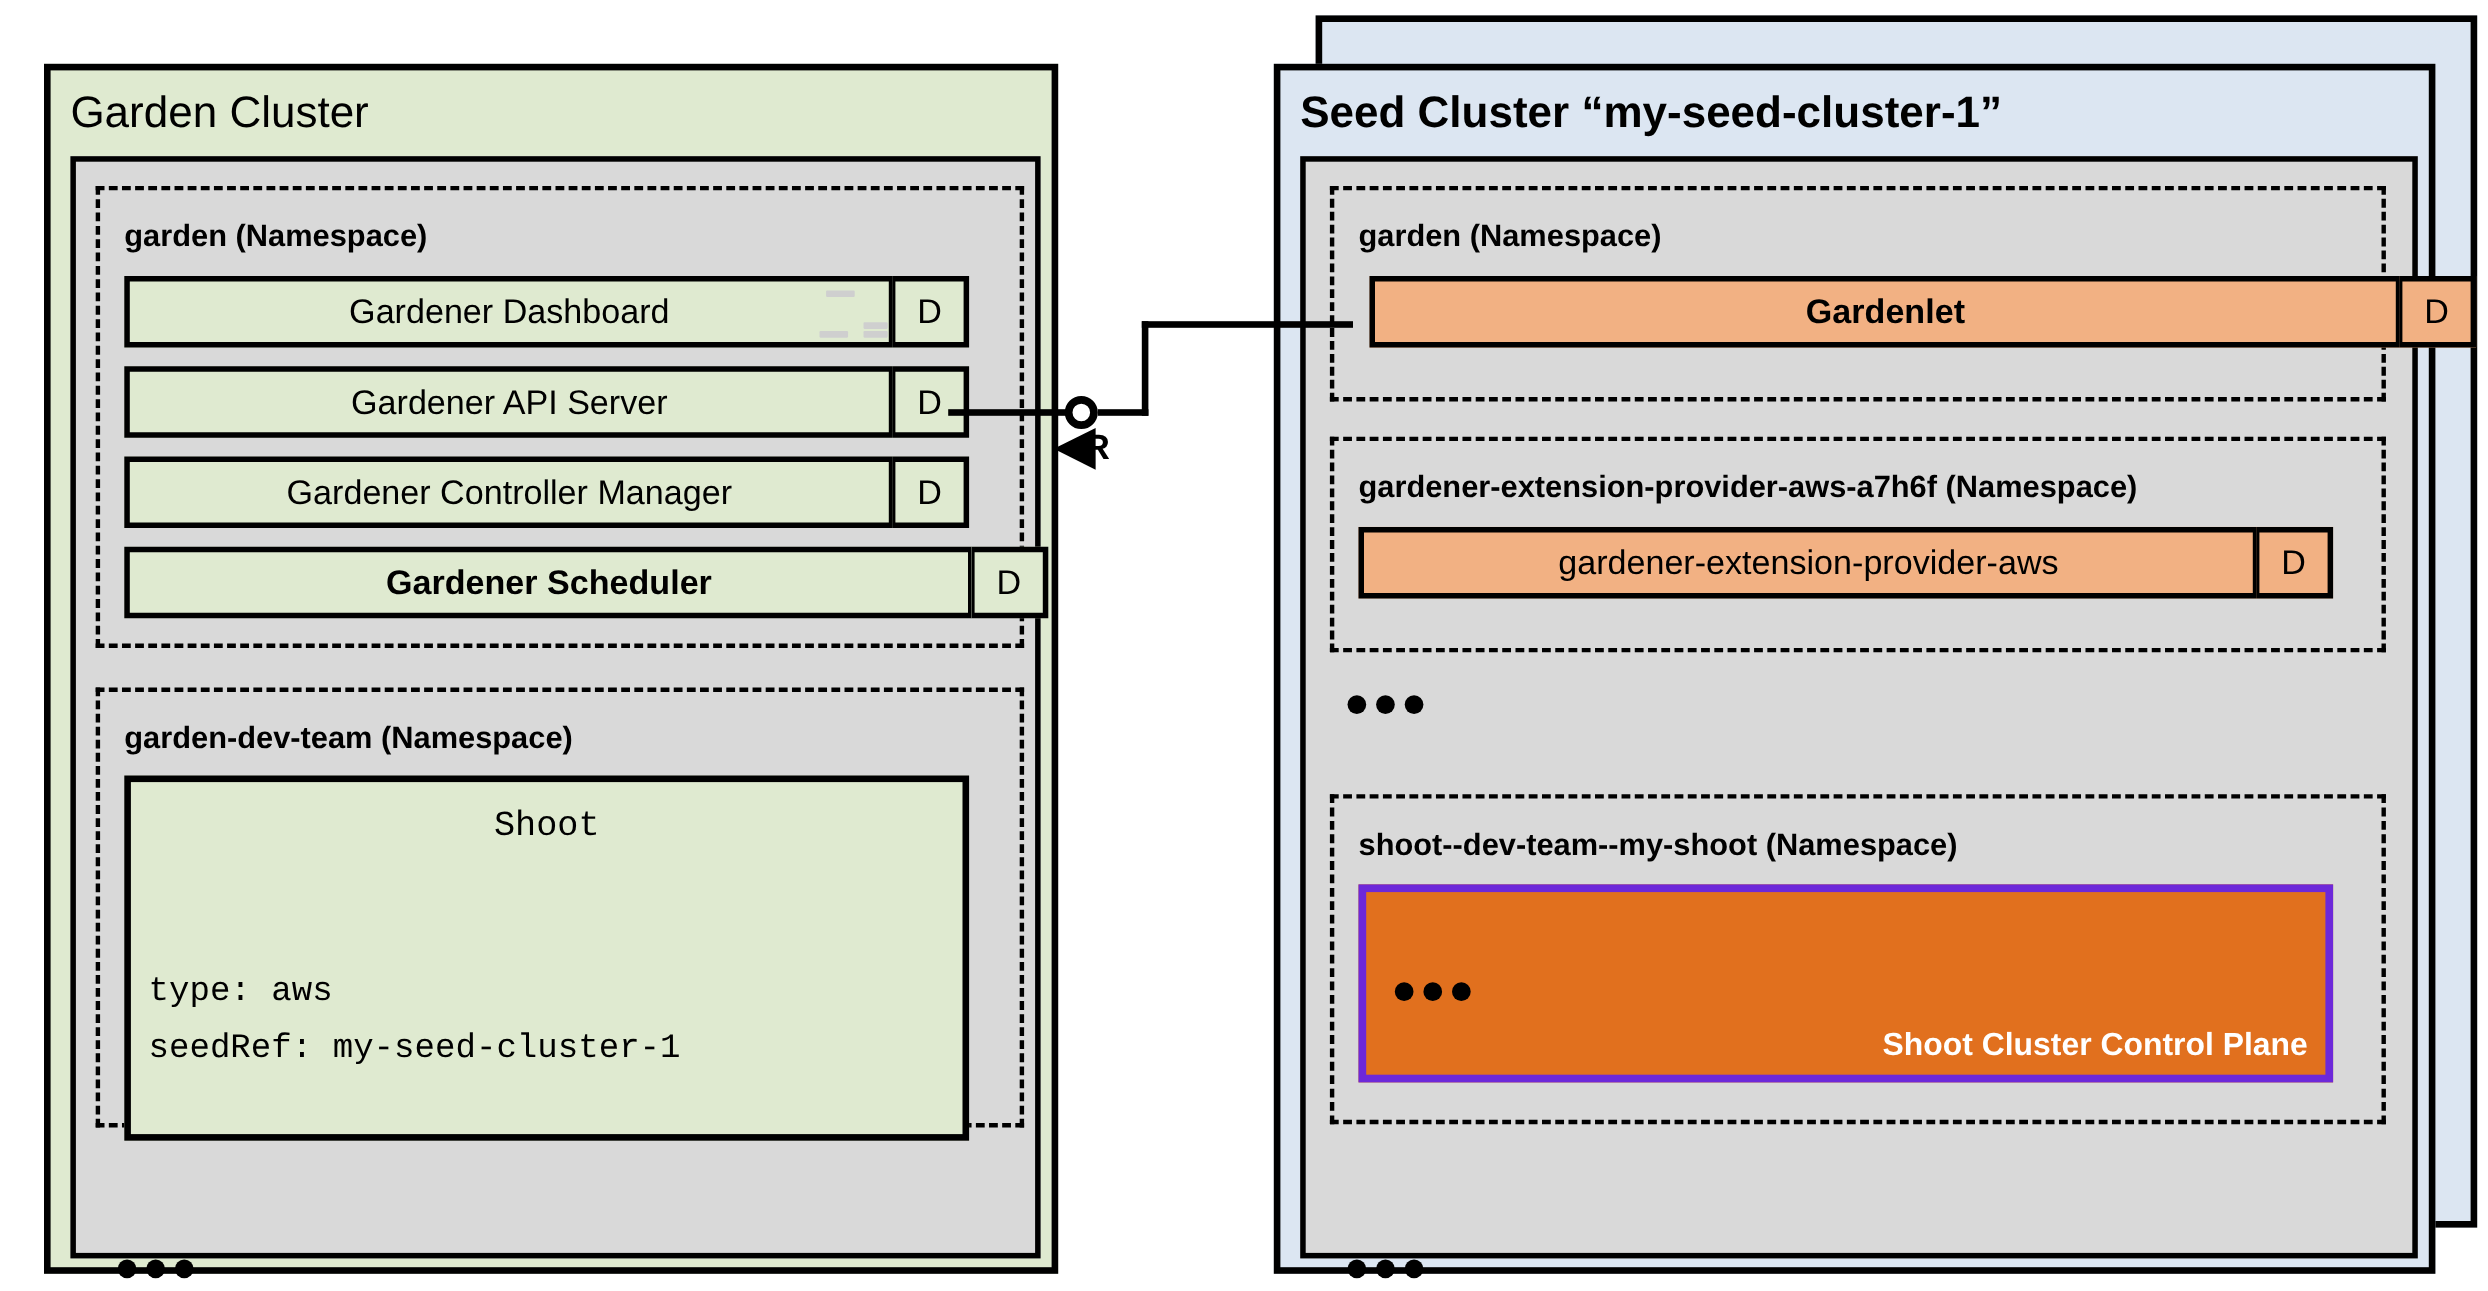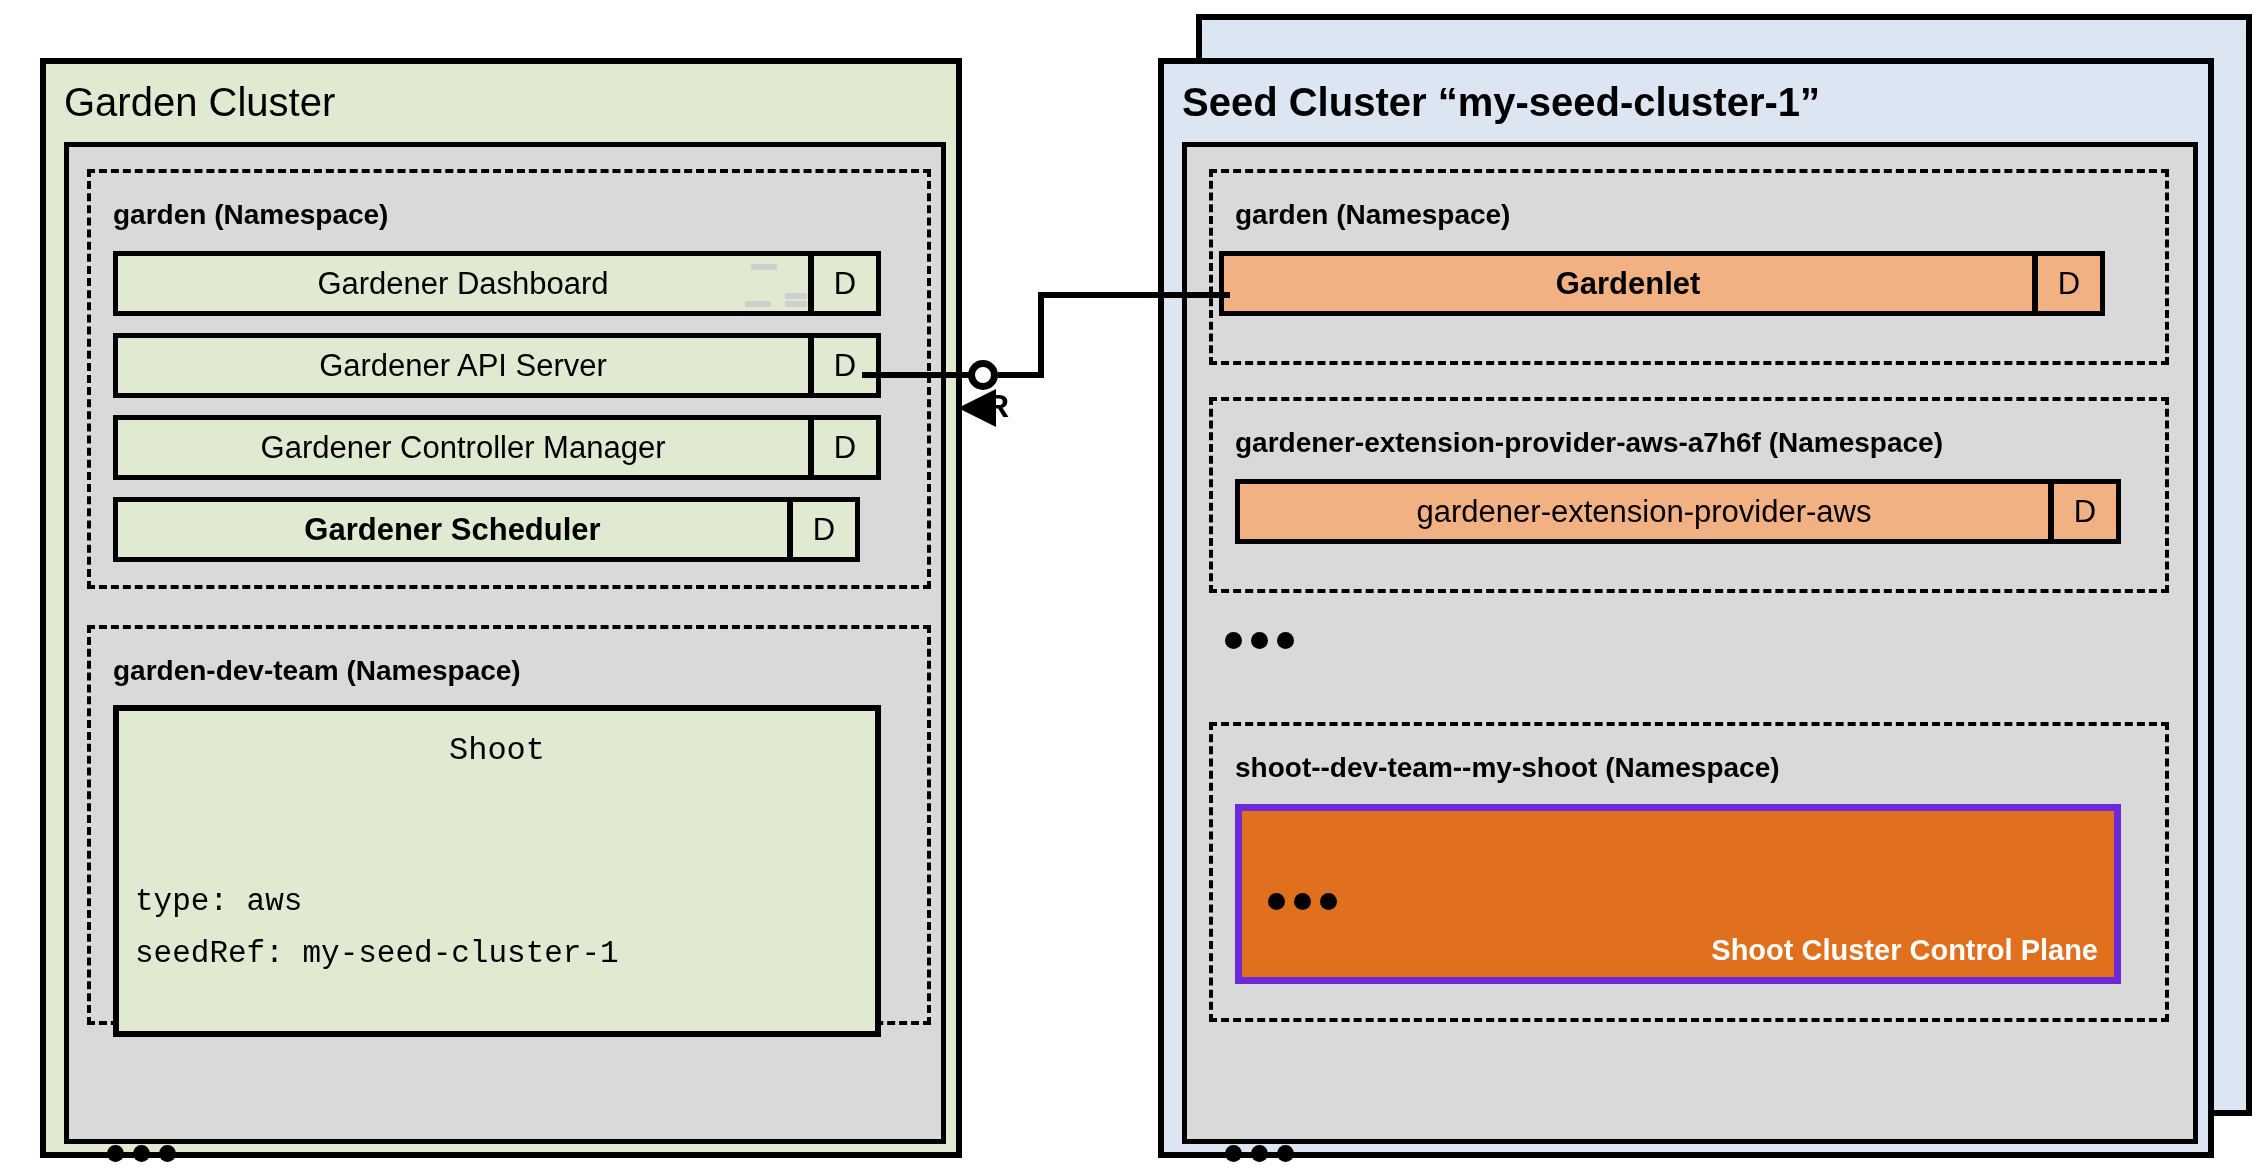--- a/index.html
+++ b/index.html
@@ -119,21 +119,21 @@
       <div class="abs podrow" style="left:22px;top:160px;width:768px;height:65px;">
         <div class="pod-main fill-green">Gardener API Server</div>
         <div class="pod-kind fill-green">D</div>
       </div>
 
       <div class="abs podrow" style="left:22px;top:242px;width:768px;height:65px;">
         <div class="pod-main fill-green">Gardener Controller Manager</div>
         <div class="pod-kind fill-green">D</div>
       </div>
 
-      <div class="abs podrow" style="left:22px;top:324px;width:747px;height:65px;border-radius:27px;">
+      <div class="abs podrow" style="left:22px;top:324px;width:840px;height:65px;border-radius:27px;">
         <div class="pod-main fill-green b">Gardener Scheduler</div>
         <div class="pod-kind fill-green">D</div>
       </div>
     </div>
 
     <div class="abs ns" style="left:18px;top:478px;width:844px;height:400px;">
 
       <div class="abs ns-title" style="left:22px;top:28px;">garden-dev-team (Namespace)</div>
 
       <div class="abs shoot-box" style="left:22px;top:76px;width:768px;height:332px;">
@@ -155,21 +155,21 @@
 
 <div class="abs cluster-blue" style="left:1158px;top:58px;width:1056px;height:1100px;">
 
   <div class="abs cluster-title" style="left:18px;top:18px;font-weight:bold;">Seed Cluster “my-seed-cluster-1”</div>
 
   <div class="abs node-body" style="left:18px;top:78px;width:1016px;height:1002px;">
 
     <div class="abs ns" style="left:22px;top:22px;width:960px;height:196px;">
       <div class="abs ns-title" style="left:22px;top:28px;">garden (Namespace)</div>
 
-      <div class="abs podrow" style="left:6px;top:78px;width:886px;height:65px;">
+      <div class="abs podrow" style="left:32px;top:78px;width:1006px;height:65px;">
         <div class="pod-main fill-orange b">Gardenlet</div>
         <div class="pod-kind fill-orange">D</div>
       </div>
     </div>
 
     <div class="abs ns" style="left:22px;top:250px;width:960px;height:196px;">
       <div class="abs ns-title" style="left:22px;top:28px;">gardener-extension-provider-aws-a7h6f (Namespace)</div>
 
       <div class="abs podrow" style="left:22px;top:78px;width:886px;height:65px;">
         <div class="pod-main fill-orange">gardener-extension-provider-aws</div>

